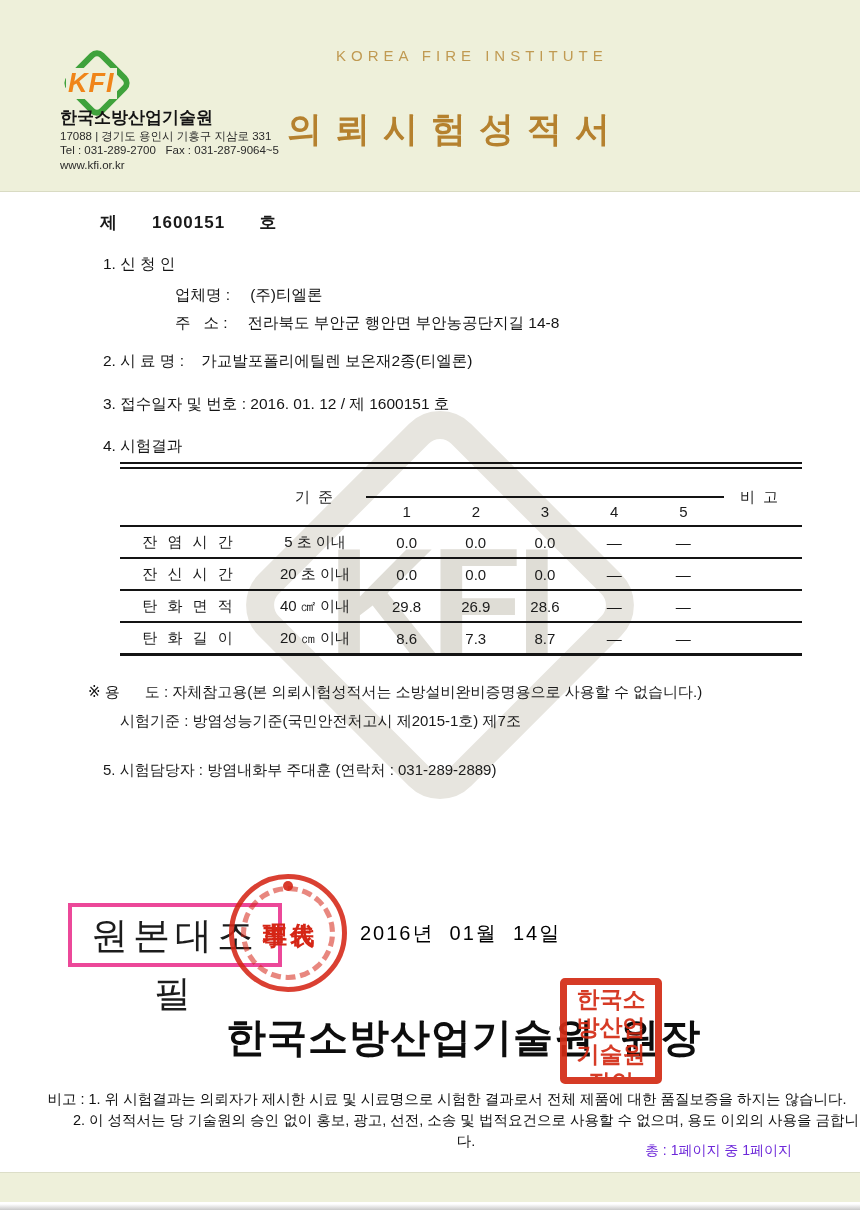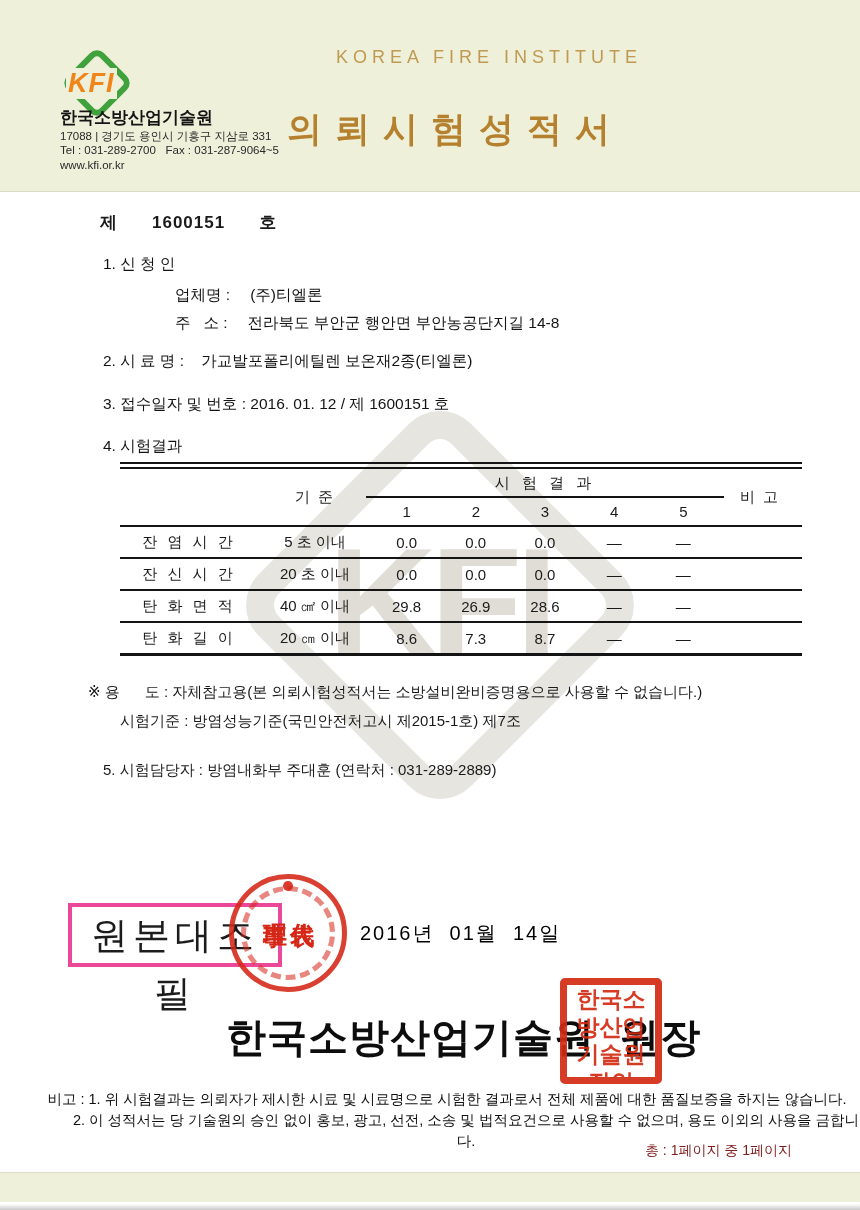--- a/index.html
+++ b/index.html
@@ -34,21 +34,21 @@
     position:absolute; left:8px; top:24px; font-size:27px; font-weight:bold;
     color:#f08519; background:#eef0da; padding:0 2px; letter-spacing:1px;
     font-style:italic;
   }
   .inst-name { position:absolute; left:60px; top:106px; font-size:17px; font-weight:bold; color:#141414; }
   .inst-addr { position:absolute; left:60px; top:129px; font-size:11.5px; color:#2a2a2a; }
   .inst-tel  { position:absolute; left:60px; top:144px; font-size:11.5px; color:#2a2a2a; }
   .inst-web  { position:absolute; left:60px; top:159px; font-size:11.5px; color:#2a2a2a; }
 
   .kfi-en {
-    position:absolute; left:336px; top:47px; font-size:18px; color:#c09a52;
+    position:absolute; left:336px; top:47px; font-size:15px; color:#c09a52;
     letter-spacing:5px; font-weight:500;
   }
   .doc-title {
     position:absolute; left:287px; top:106px; font-size:35px; color:#b5812e;
     font-weight:600; letter-spacing:13px;
   }
 
   
   .watermark { position:absolute; left:0; top:0; width:860px; height:1210px; z-index:0; pointer-events:none; }
   .wm-diamond {
@@ -127,21 +127,21 @@
   .square-seal {
     position:absolute; left:560px; top:978px; width:102px; height:106px; z-index:3;
     border:7px solid rgba(210,42,20,0.92); border-radius:5px;
     color:rgba(210,42,20,0.92); font-weight:900; font-size:23px; line-height:1.2;
     word-break:break-all; text-align:center; padding:1px; overflow:hidden;
   }
 
   
   .remarks { position:absolute; left:34px; top:1089px; font-size:14.5px; color:#101010; line-height:1.45;text-align:center; }
   .remarks .r2 { margin-left:38px; }
-  .page-info { position:absolute; right:68px; top:1142px; font-size:14px; color:#7f1d1d; }
+  .page-info { position:absolute; right:68px; top:1142px; font-size:14px; color:#6d28d9; }
 </style>
 </head>
 <body>
 
 <div class="page">
 
   <div class="watermark">
     <div class="wm-diamond"></div>
     <div class="wm-text">KFI</div>
   </div>
@@ -177,21 +177,20 @@
     <div class="s-line pre" style="left:103px; top:436px;">4. 시험결과</div>
 
     <div class="tbl">
       <div class="hline2"></div>
       <div class="gap3"></div>
       <div class="hline2"></div>
 
       <div class="tbl-head">
         <div class="th-std">기 준</div>
         <div class="th-group">
-          <div class="th-group-label">시 험 결 과</div>
           <div class="th-group-line"></div>
           <div class="th-nums">
             <span>1</span>
             <span>2</span>
             <span>3</span>
             <span>4</span>
             <span>5</span>
           </div>
         </div>
         <div class="th-rem">비 고</div>

